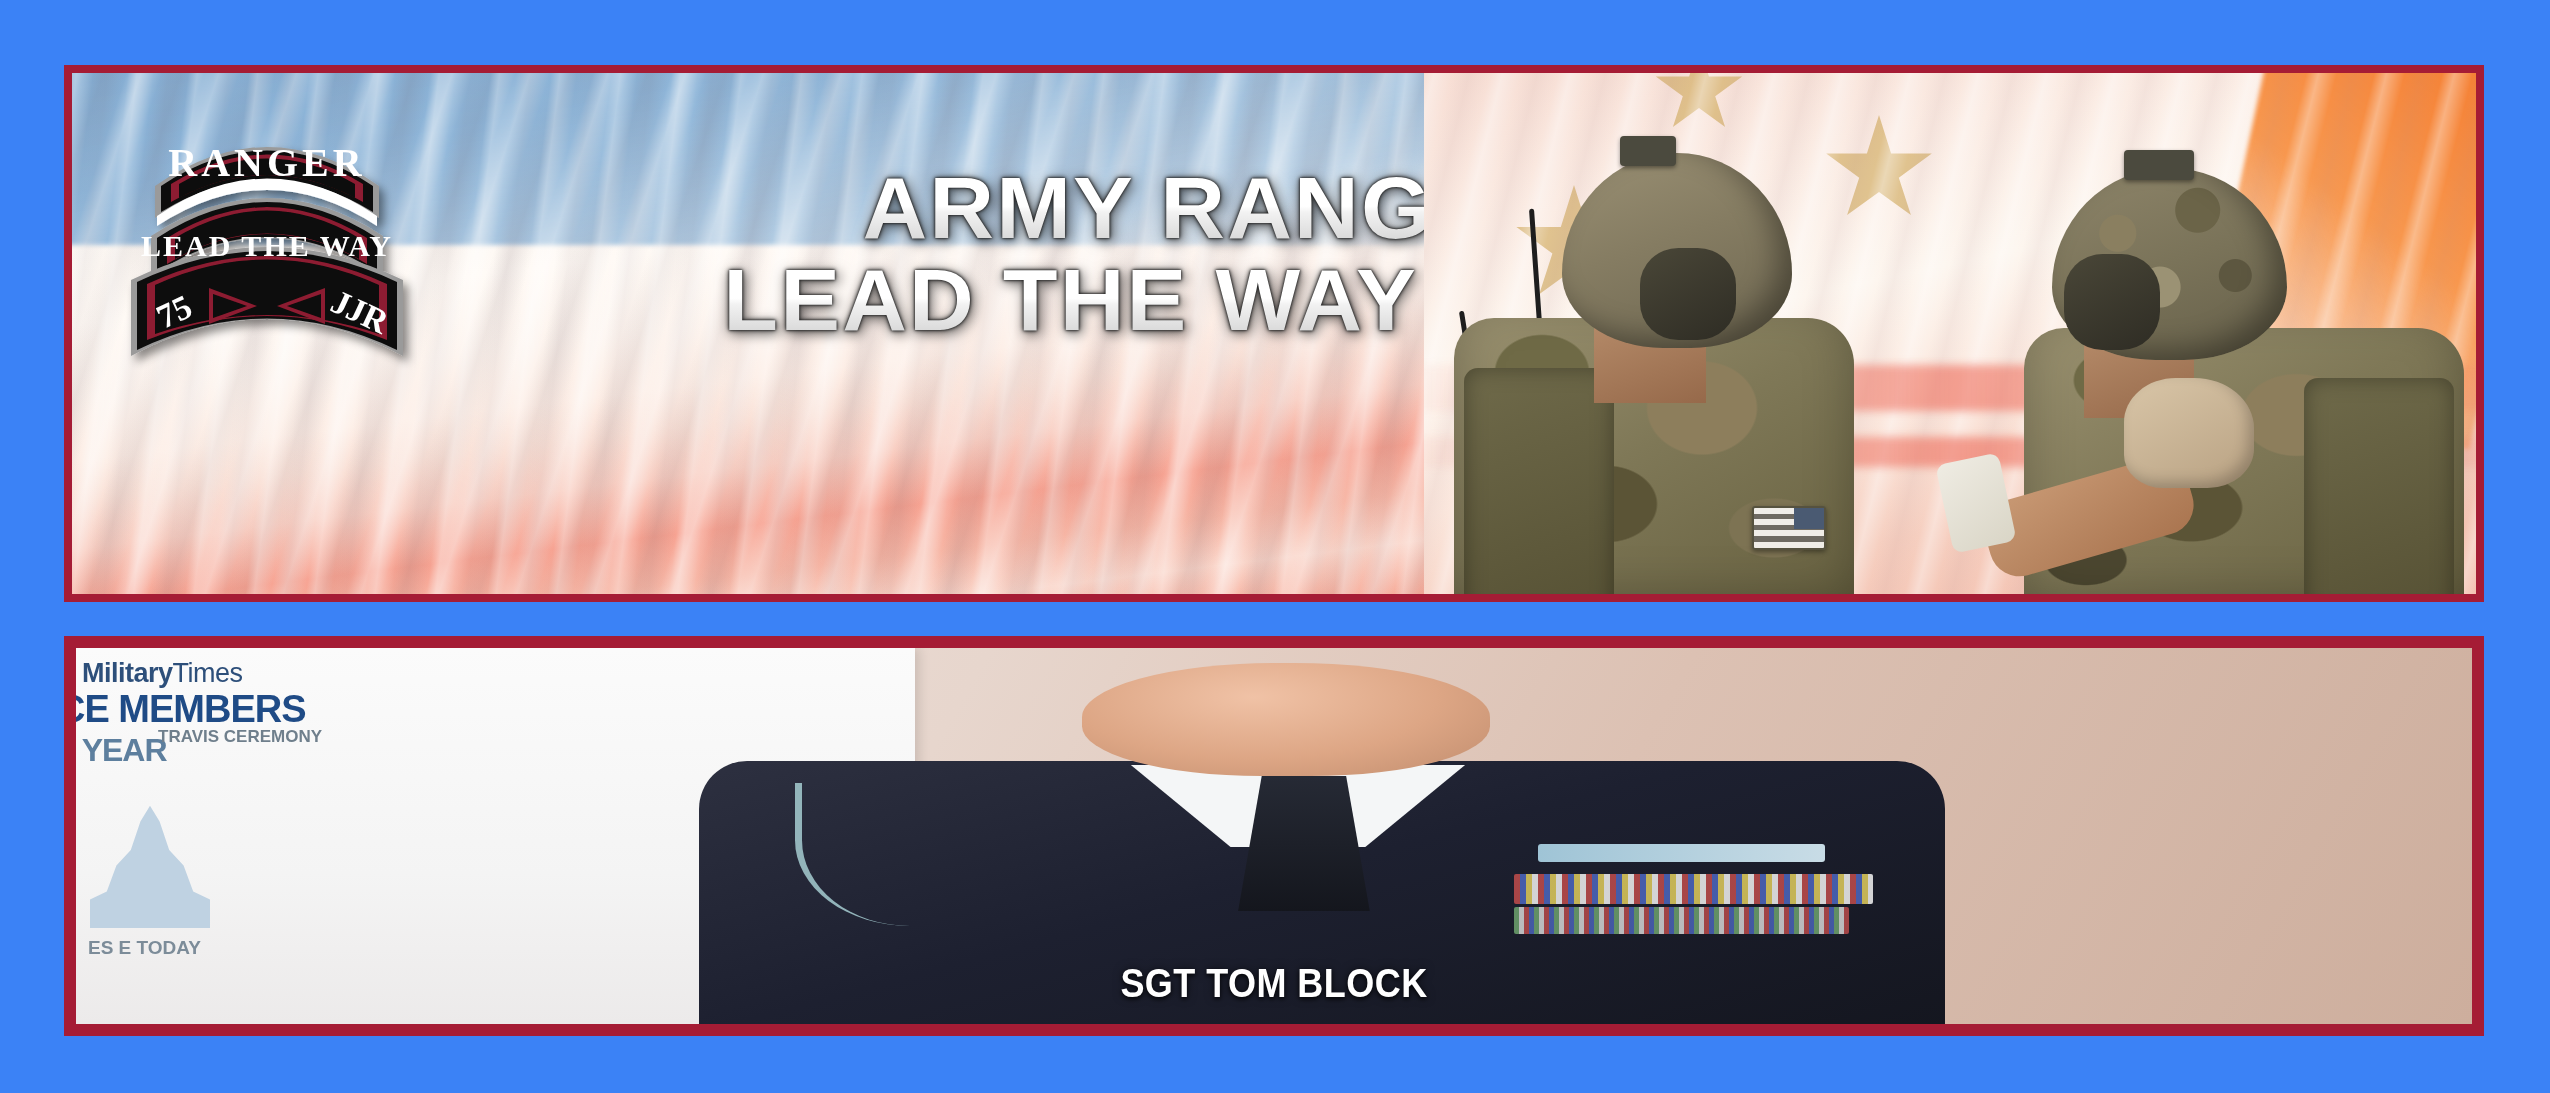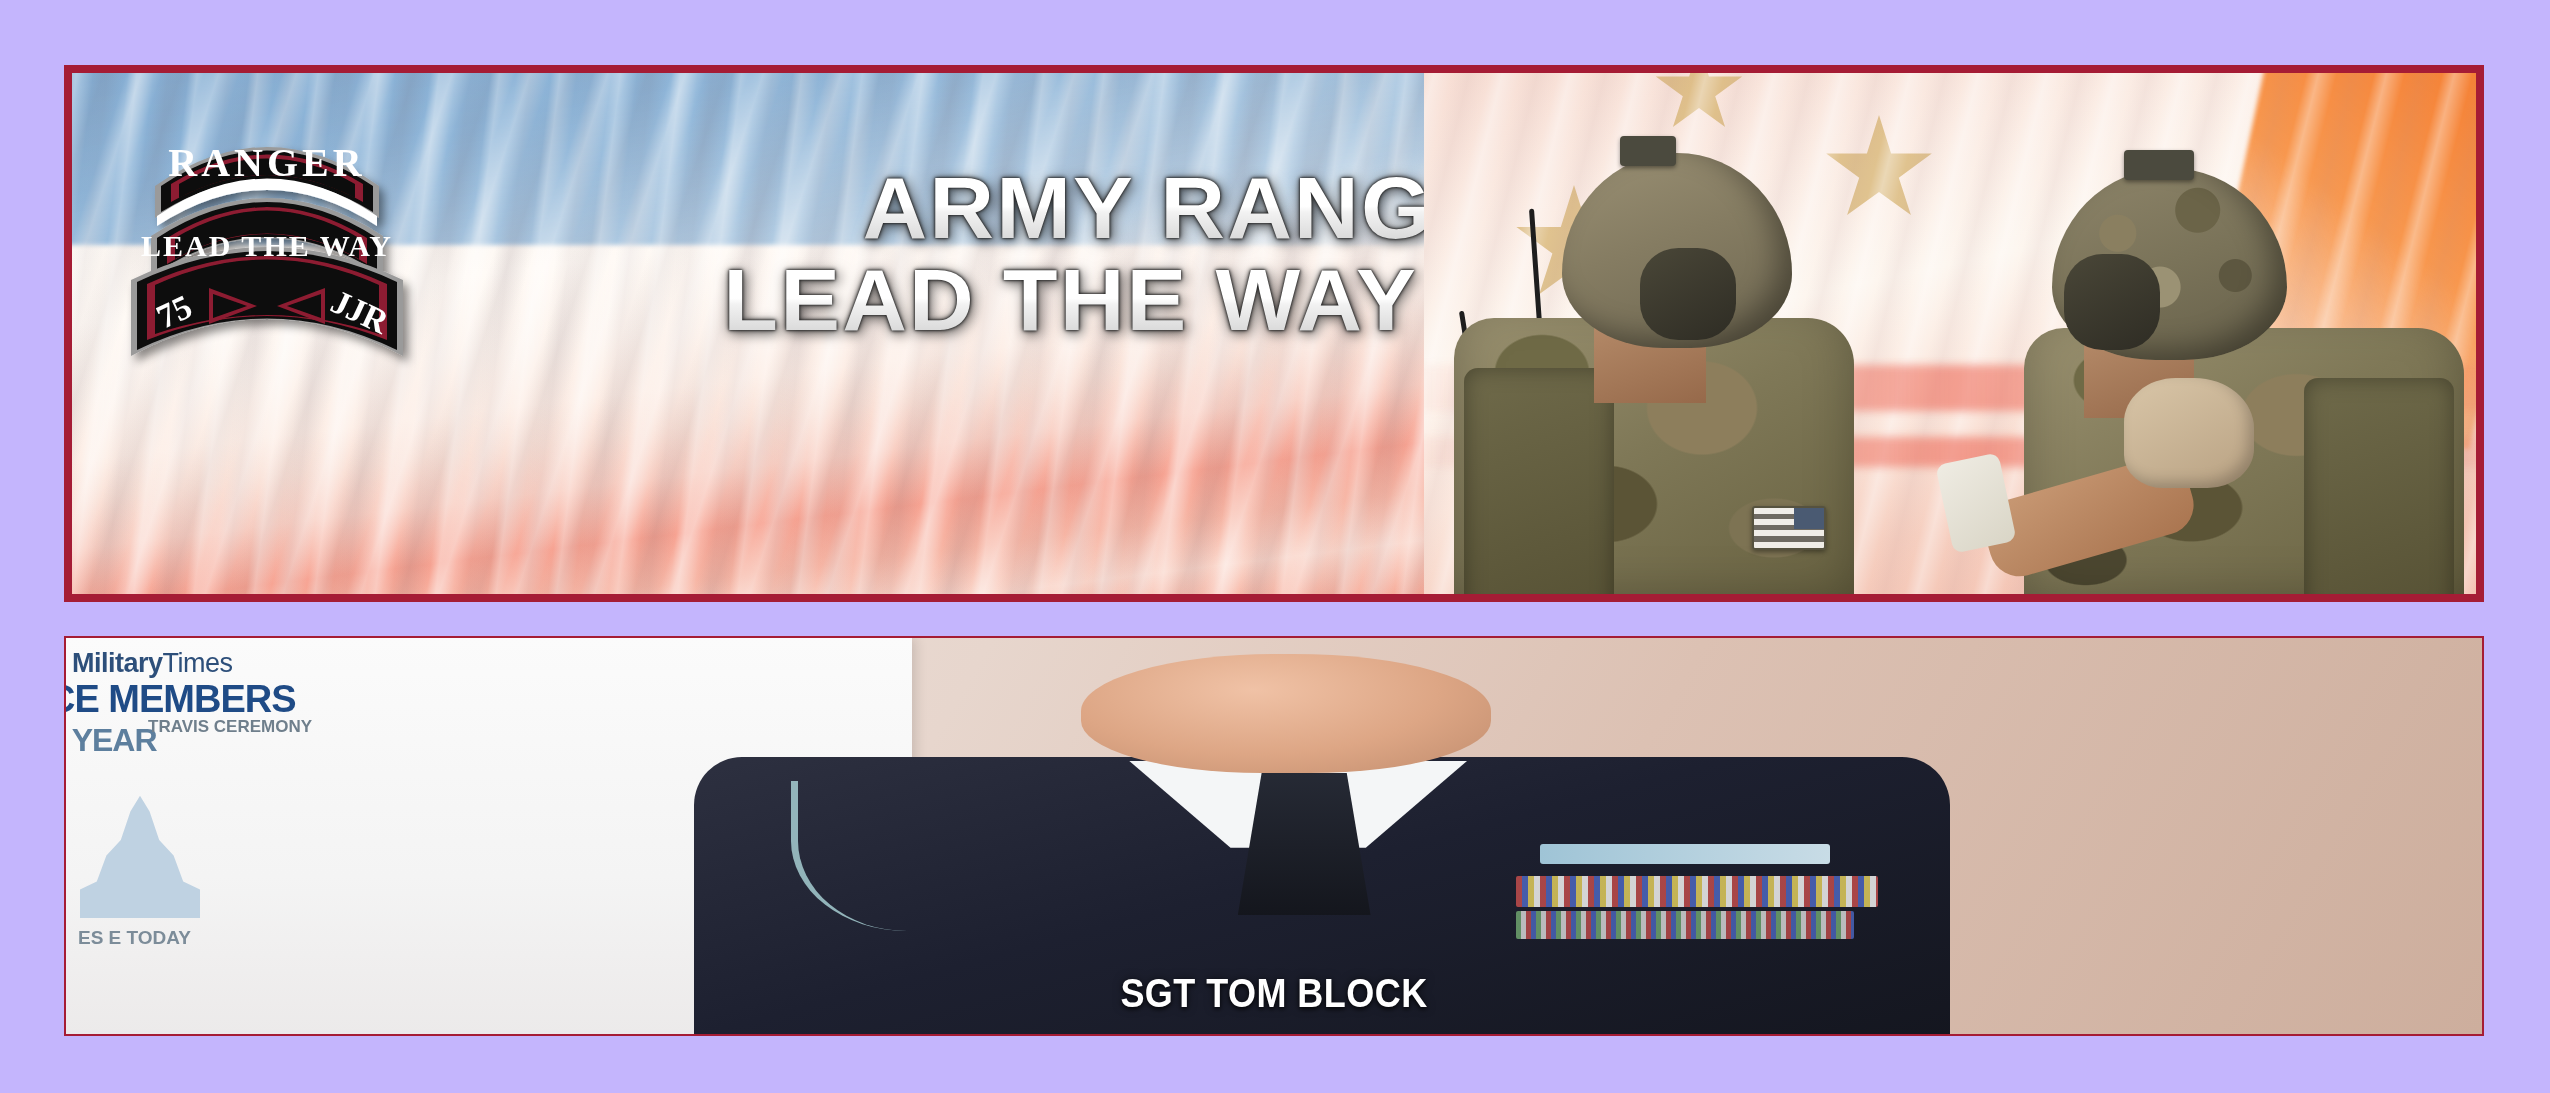--- a/index.html
+++ b/index.html
@@ -3,21 +3,21 @@
 <meta charset="utf-8">
 <style>
   * { box-sizing: border-box; margin: 0; padding: 0; }
   html, body {
     width: 2550px; height: 1093px;
     background: #ffffff;
     font-family: "Liberation Sans", sans-serif;
     overflow: hidden;
   }
 
-  #stage { position: relative; width: 2550px; height: 1093px; background:#c4b5fd; }
+  #stage { position: relative; width: 2550px; height: 1093px; background:#3b82f6; }
 
   
   .header-banner{
     position:absolute; left:64px; top:65px;
     width:2420px; height:537px;
     background:#A51C35;
     padding:8px;
   }
   .header-inner{
     position:relative; width:100%; height:100%;
@@ -219,21 +219,21 @@
   }
 
   
   .photo-row{
     position:absolute; left:64px; top:636px;
     width:2420px; height:400px;
     display:flex; gap:13px;
   }
   .photo-card{
     position:relative; flex:1 1 0; height:100%;
-    background:#A51C35; padding:2px;
+    background:#A51C35; padding:12px;
     overflow:hidden;
   }
   .photo-img{ position:relative; width:100%; height:100%; overflow:hidden; background:#6b6257; }
   .photo-caption{
     position:absolute; left:0; right:0; bottom:18px;
     text-align:center;
     font-weight:700; font-size:40px; letter-spacing:.5px;
     color:#ffffff; transform:scaleX(.9);
     text-shadow:0 2px 5px rgba(0,0,0,.75), 0 0 10px rgba(0,0,0,.5);
     z-index:9; white-space:nowrap;

